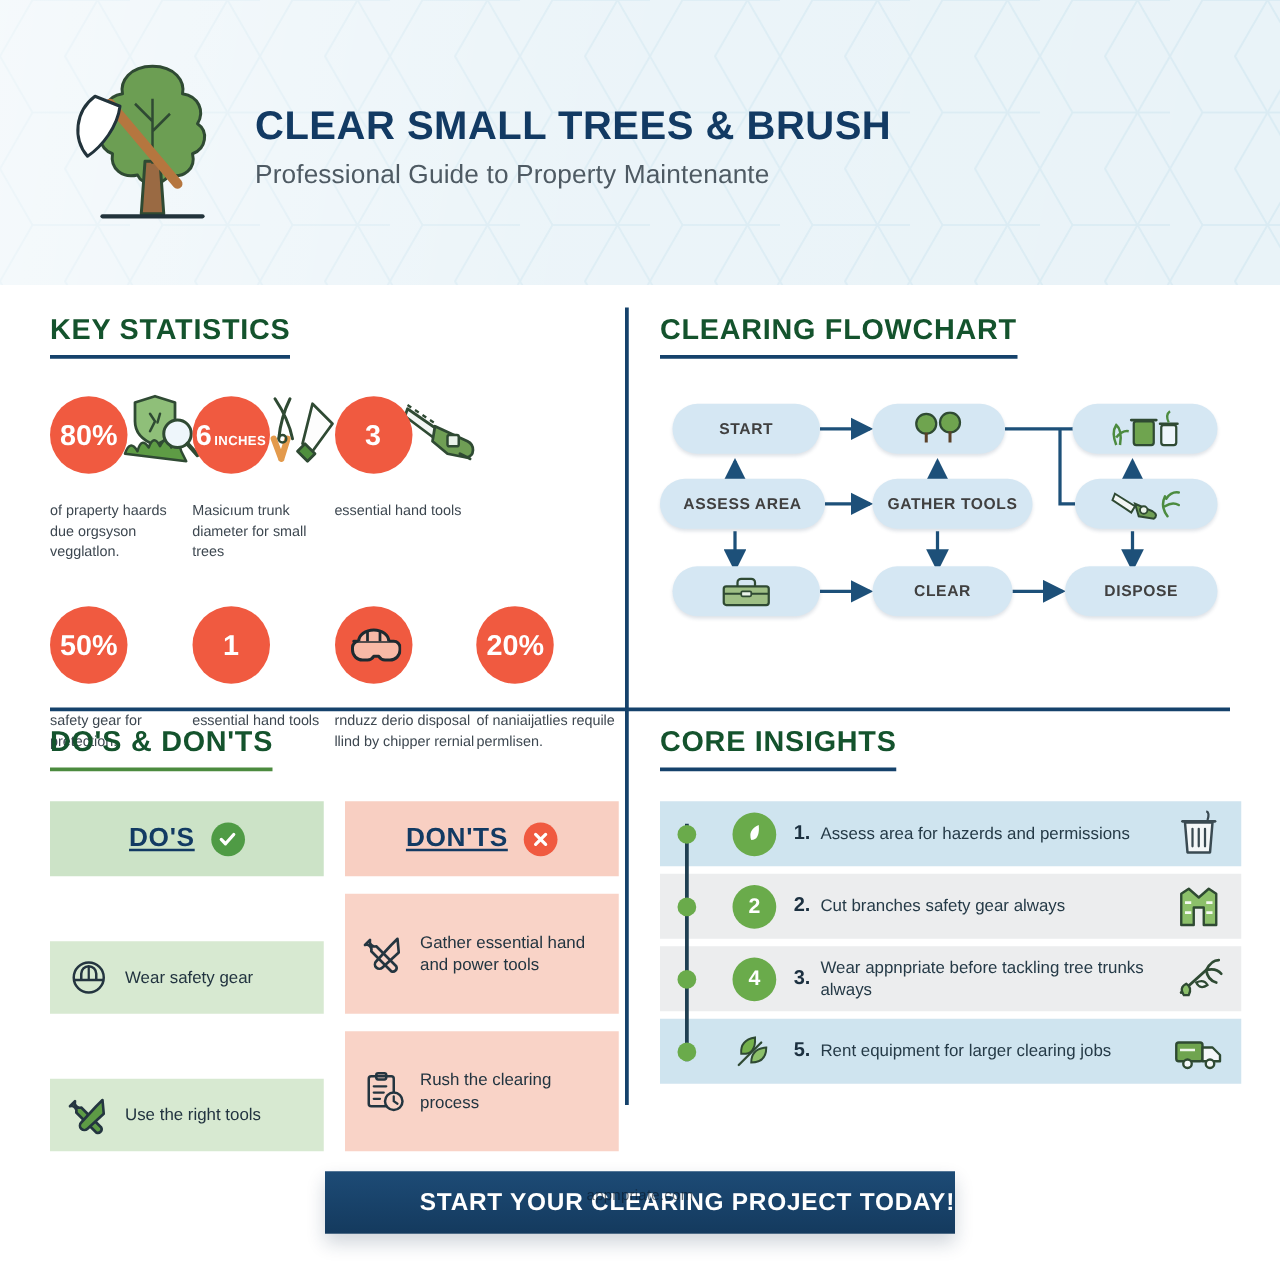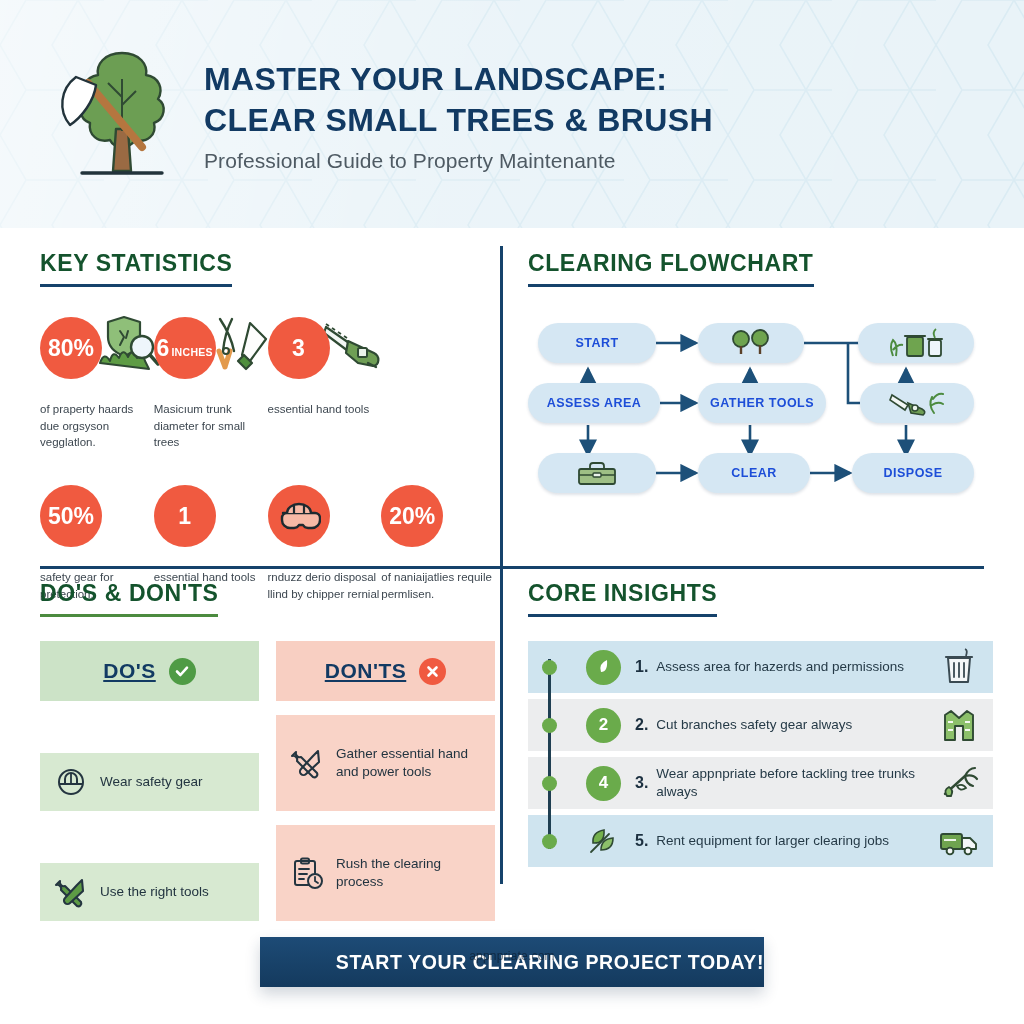--- a/index.html
+++ b/index.html
@@ -178,21 +178,21 @@
     background: #d5e7f3;
     display: flex;
     align-items: center;
     justify-content: center;
     box-shadow: 0 2px 3px rgba(30,60,90,0.14);
   }
   .flow-node span {
     font-weight: bold;
     font-size: 12.5px;
     letter-spacing: 0.5px;
-    color: #1d4ed8;
+    color: #404040;
   }
   .flow-node .nodeicons {
     display: flex;
     align-items: center;
     justify-content: center;
     gap: 3px;
   }
 
   
   .dd-grid {
@@ -373,21 +373,20 @@
 
         <path d="M30 134 L110 134" stroke="#22333b" stroke-width="3.4" stroke-linecap="round"></path>
 
         <path d="M36 44 L90 108" stroke="#b5763f" stroke-width="8" stroke-linecap="round"></path>
         <path d="M36 44 L90 108" stroke="#2f4a33" stroke-width="10" stroke-linecap="round" fill="none" opacity="0.0"></path>
 
         <path d="M24 38 C8 50 6 72 18 86 C30 78 42 62 44 46 Z" fill="#ffffff" stroke="#22333b" stroke-width="2.4" stroke-linejoin="round"></path>
       </svg>
 
       <div class="header-text">
-        <div class="title-line">MASTER YOUR LANDSCAPE:</div>
         <div class="title-line">CLEAR SMALL TREES &amp; BRUSH</div>
         <div class="subtitle">Professional Guide to Property Maintenante</div>
       </div>
     </div>
   </div>
 
   <div class="body-grid">
     <div class="vdivider"></div>
     <div class="hdivider"></div>
 

